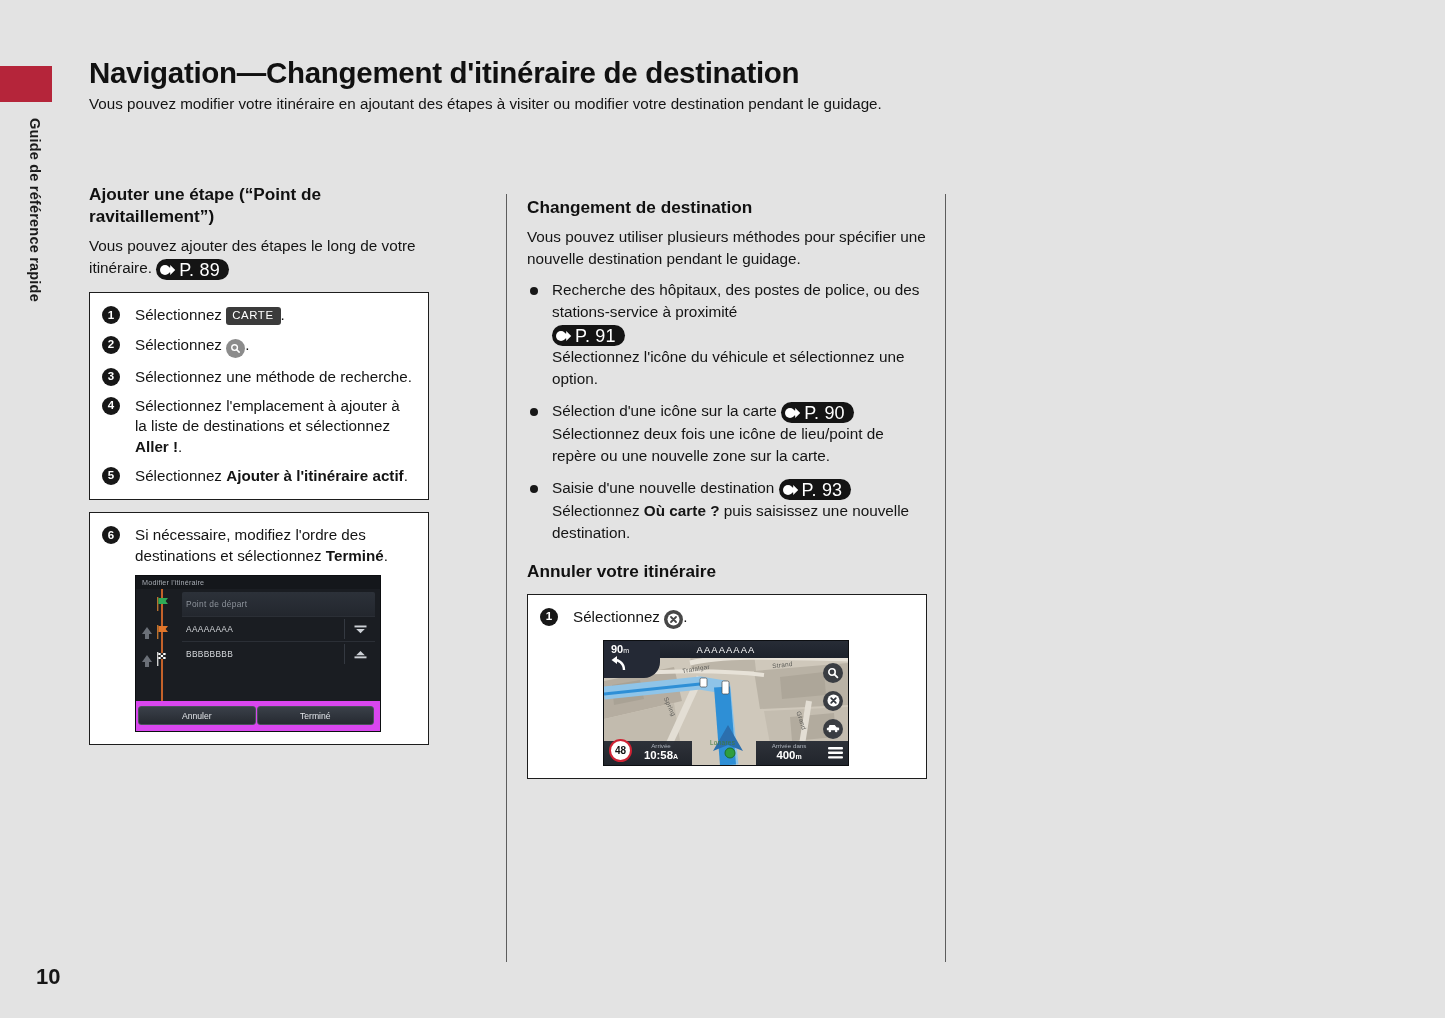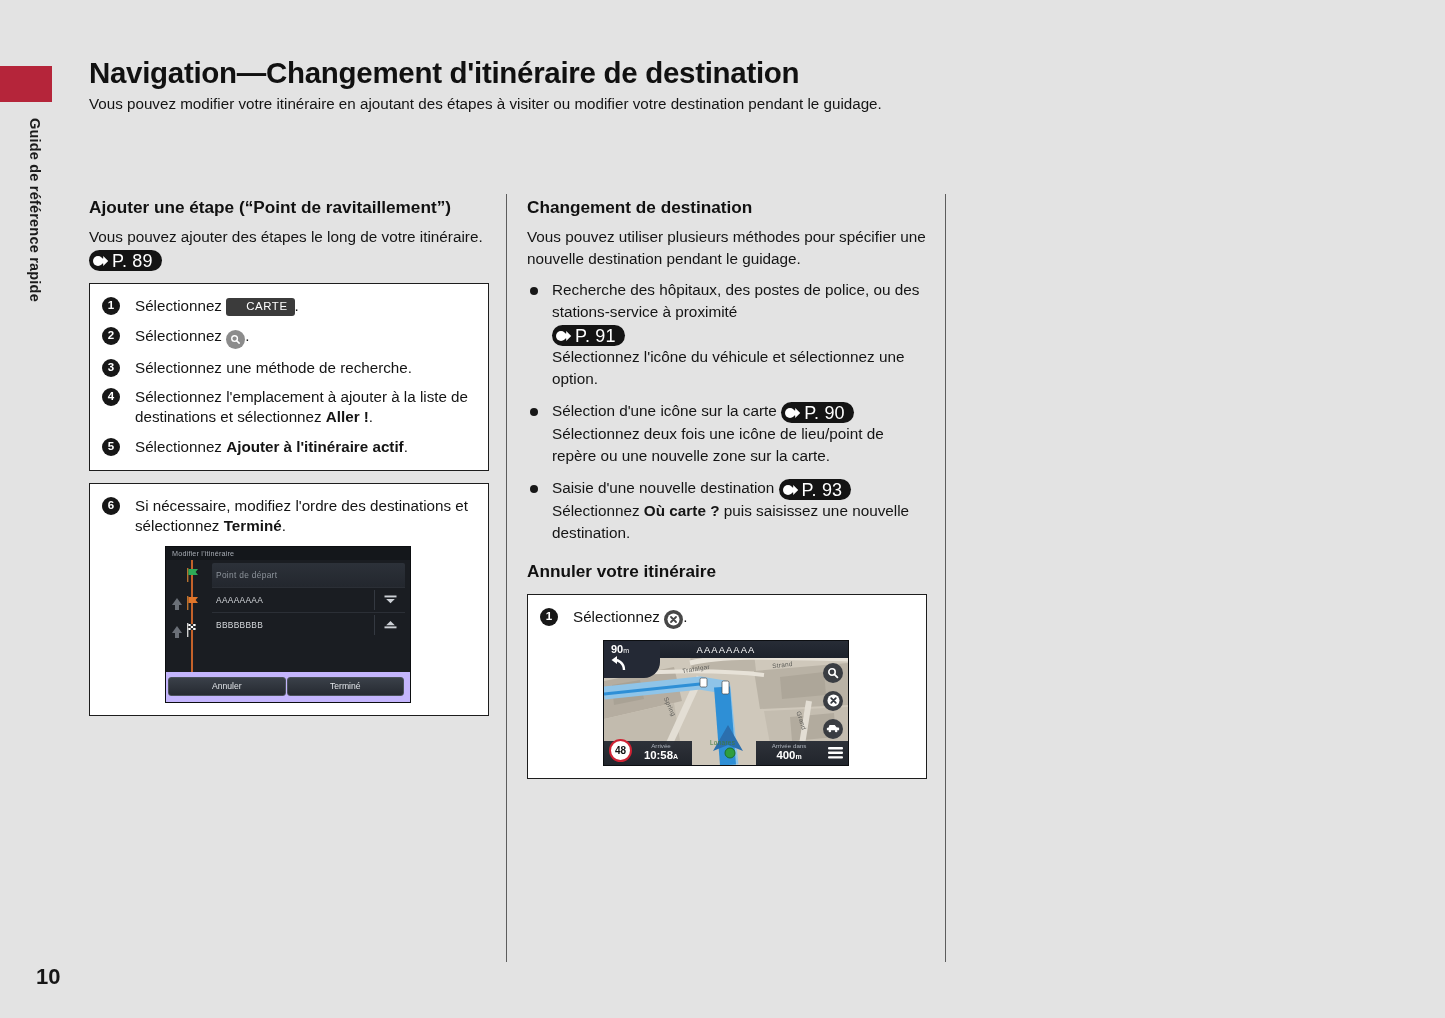--- a/index.html
+++ b/index.html
@@ -60,21 +60,21 @@
   
   .vrule {
     position: absolute;
     width: 1px;
     background: #5d5d5d;
   }
   #rule-mid  { left: 506px; top: 194px; height: 768px; }
   #rule-right{ left: 945px; top: 194px; height: 768px; }
 
   
-  #col-left  { position: absolute; left: 89px;  top: 196px; width: 400px; }
+  #col-left  { position: absolute; left: 89px;  top: 183px; width: 340px; }
   #col-right { position: absolute; left: 527px; top: 196px; width: 400px; }
 
   h2.sec {
     font-size: 17.2px;
     font-weight: bold;
     margin: 0 0 8px 0;
     line-height: 1.28;
     color: #111;
   }
   p.body {
@@ -135,21 +135,21 @@
   }
   .b { font-weight: bold; }
 
   
   .chip-carte {
     display: inline-block;
     background: #3b3b3b;
     color: #fff;
     font-size: 11.4px;
     letter-spacing: .6px;
-    padding: 3px 7px 3px 20px;
+    padding: 3px 7px 3px 6px;
     border-radius: 3px;
     vertical-align: 1px;
     line-height: 1;
   }
   .chip-round {
     display: inline-flex;
     width: 19px; height: 19px;
     border-radius: 50%;
     background: #8c8c8c;
     align-items: center;
@@ -248,21 +248,21 @@
   .dev-edit .row .sort {
     position: absolute; right: 0; top: 2px; bottom: 2px;
     width: 30px;
     border-left: 1px solid #343941;
     display: flex; align-items: center; justify-content: center;
   }
   .dev-edit .btnrow {
     display: flex;
     gap: 1px;
     padding: 5px 6px 6px 2px;
-    background: #c4b5fd;
+    background: #d946ef;
   }
   .dev-edit .btn {
     flex: 1;
     height: 17px;
     border-radius: 3px;
     background: linear-gradient(#3a4049, #262a31);
     border: 1px solid #4a515b;
     color: #e2e5e9;
     font-size: 8.6px;
     display: flex;

